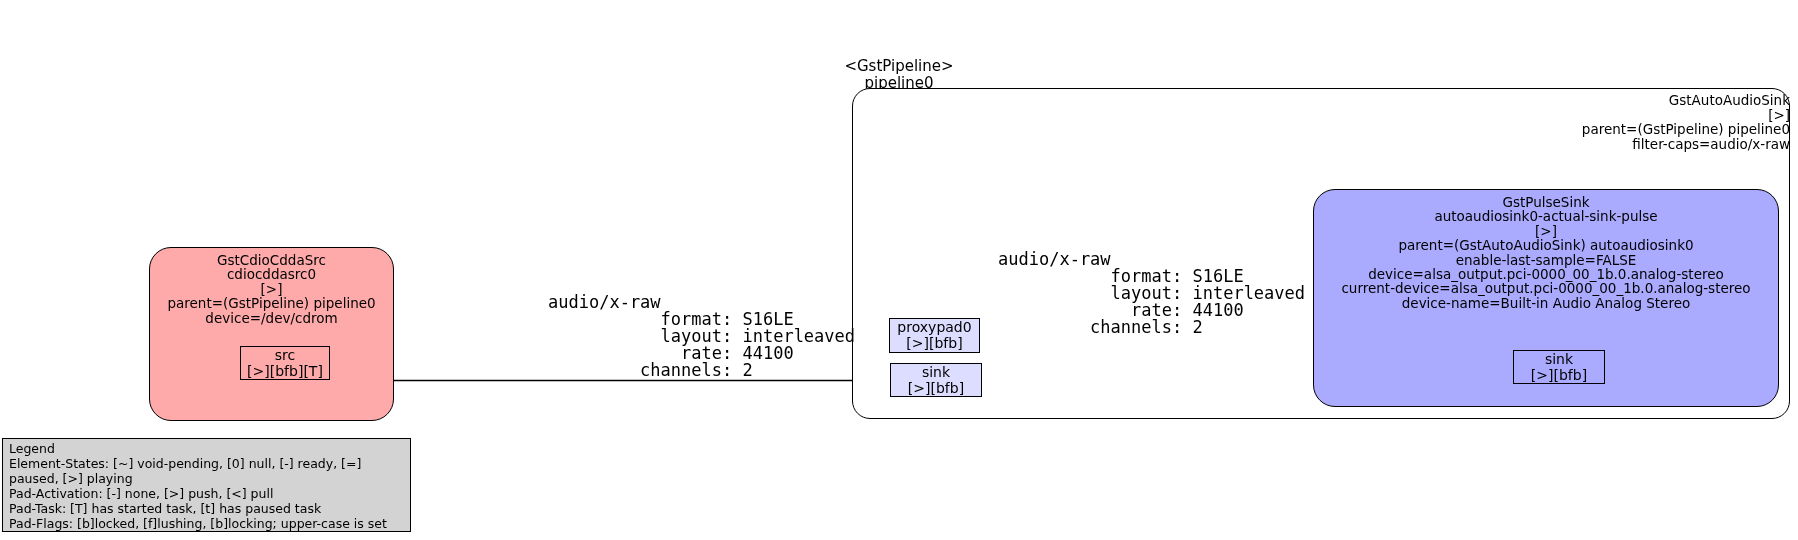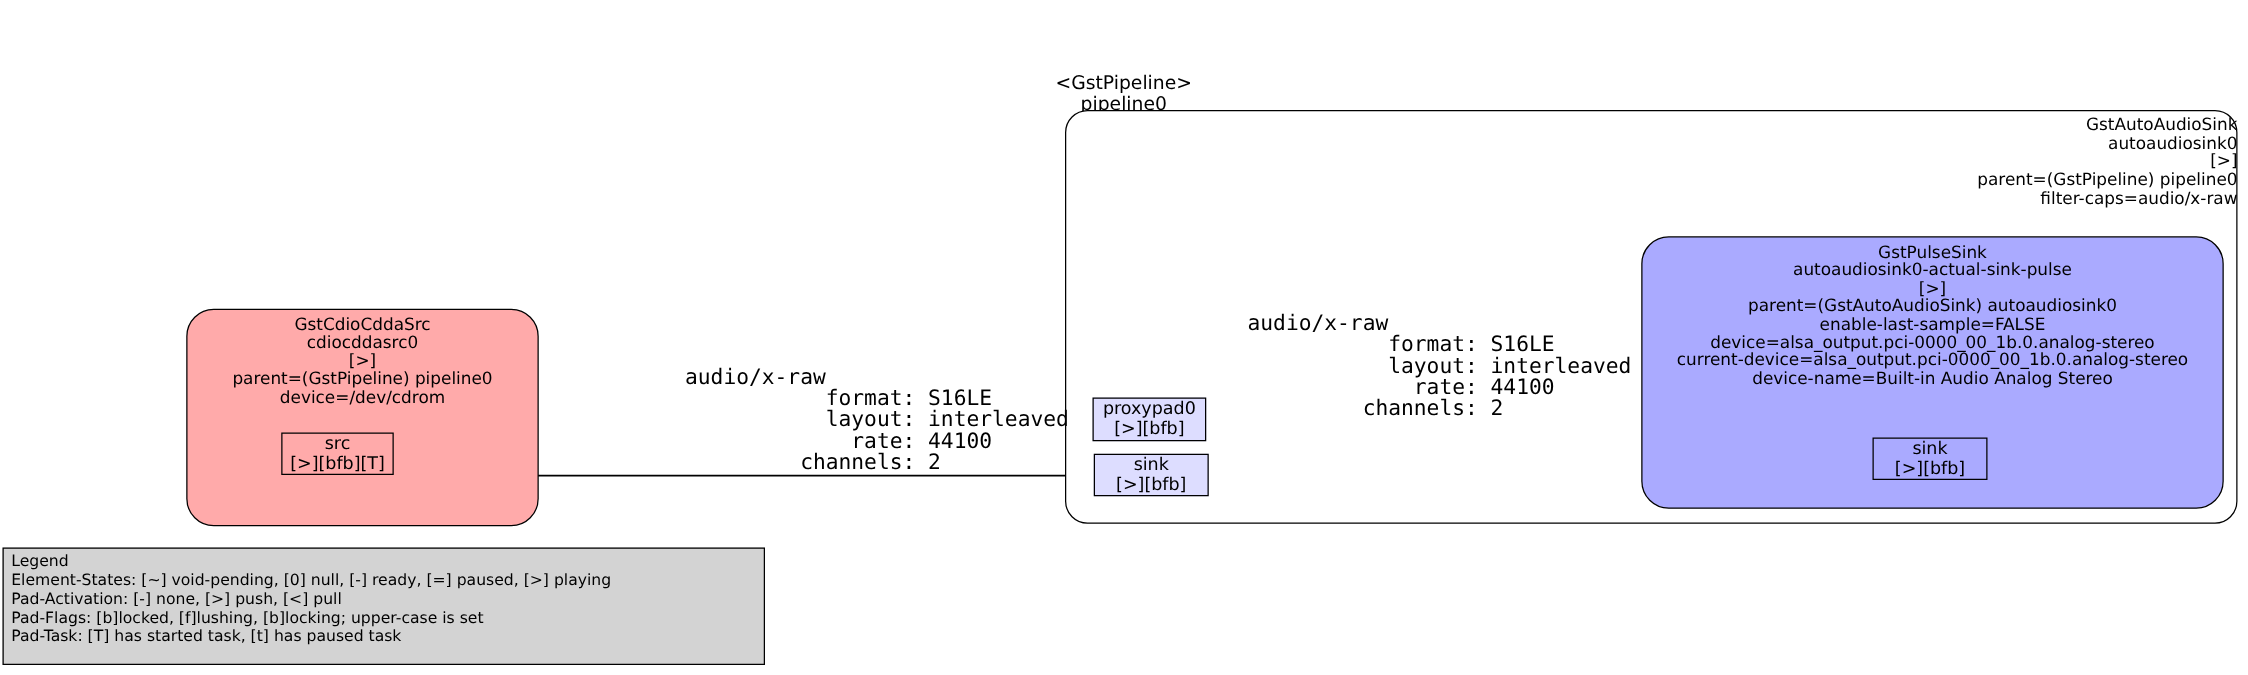--- a/index.html
+++ b/index.html
@@ -9,37 +9,37 @@
 
   .cluster-label{position:absolute;left:799px;top:10px;width:200px;text-align:center;
                  font-size:15px;line-height:16.5px;margin-top:48px;}
 
   .bin{position:absolute;left:852px;top:88px;width:938px;height:331px;box-sizing:border-box;
        background:#ffffff;border:1.6px solid #000;border-radius:18px;}
   .bin-header{position:absolute;left:852px;top:93px;width:938px;text-align:right;
               font-size:13.5px;line-height:14.7px;}
 
   .gnode{position:absolute;box-sizing:border-box;border:1.8px solid #000;border-radius:22px;}
-  .node-src{left:149px;top:247px;width:282px;height:174px;background:#ffaaaa;}
+  .node-src{left:149px;top:247px;width:245px;height:174px;background:#ffaaaa;}
   .node-pulse{left:1313px;top:189px;width:466px;height:218px;background:#aaaaff;}
   .node-header{width:100%;text-align:center;font-size:13.5px;line-height:14.4px;padding-top:5px;}
 
   .pad{position:absolute;box-sizing:border-box;border:1.7px solid #000;text-align:center;
-       font-size:14px;line-height:16px;padding-top:0;}
+       font-size:14px;line-height:16px;padding-top:0;margin-left:15px;}
   .pad-src{left:225px;top:346px;width:90px;height:34px;background:#ffaaaa;}
   .pad-proxy{left:874px;top:318px;width:91px;height:35px;background:#ddddff;}
   .pad-ghost-sink{left:875px;top:363px;width:92px;height:34px;background:#ddddff;}
   .pad-pulse-sink{left:1498px;top:350px;width:92px;height:34px;background:#aaaaff;}
 
   .caps{position:absolute;margin:0;font-family:"DejaVu Sans Mono","Liberation Mono",monospace;
         font-size:17px;line-height:17px;white-space:pre;}
   .caps1{left:548px;top:294px;}
   .caps2{left:998px;top:251px;}
 
-  .legend{position:absolute;left:2px;top:438px;width:610px;height:94px;box-sizing:border-box;
+  .legend{position:absolute;left:2px;top:438px;width:409px;height:94px;box-sizing:border-box;
           background:#d3d3d3;border:1.6px solid #000;padding:2px 0 0 6px;
           font-size:12.5px;line-height:15px;}
 </style>
 </head>
 <body>
 
 <div class="canvas">
 
   <svg class="edges" viewBox="0 0 1798 540" xmlns="http://www.w3.org/2000/svg">
     <line x1="315" y1="380.5" x2="863" y2="380.5" stroke="#000" stroke-width="1.4"></line>
@@ -52,21 +52,20 @@
 
   <div class="cluster-label">
     <div>&lt;GstPipeline&gt;</div>
     <div>pipeline0</div>
     <div>[&gt;]</div>
   </div>
 
   <div class="bin"></div>
   <div class="bin-header">
     <div>GstAutoAudioSink</div>
-    <div>autoaudiosink0</div>
     <div>[&gt;]</div>
     <div>parent=(GstPipeline) pipeline0</div>
     <div>filter-caps=audio/x-raw</div>
   </div>
 
   <div class="gnode node-src">
     <div class="node-header">
       <div>GstCdioCddaSrc</div>
       <div>cdiocddasrc0</div>
       <div>[&gt;]</div>
@@ -116,17 +115,17 @@
   <pre class="caps caps2">audio/x-raw
            format: S16LE
            layout: interleaved
              rate: 44100
          channels: 2</pre>
 
   <div class="legend">
     <div>Legend</div>
     <div>Element-States: [~] void-pending, [0] null, [-] ready, [=] paused, [&gt;] playing</div>
     <div>Pad-Activation: [-] none, [&gt;] push, [&lt;] pull</div>
+    <div>Pad-Task: [T] has started task, [t] has paused task</div>
     <div>Pad-Flags: [b]locked, [f]lushing, [b]locking; upper-case is set</div>
-    <div>Pad-Task: [T] has started task, [t] has paused task</div>
   </div>
 
 </div>
 
 </body></html>

